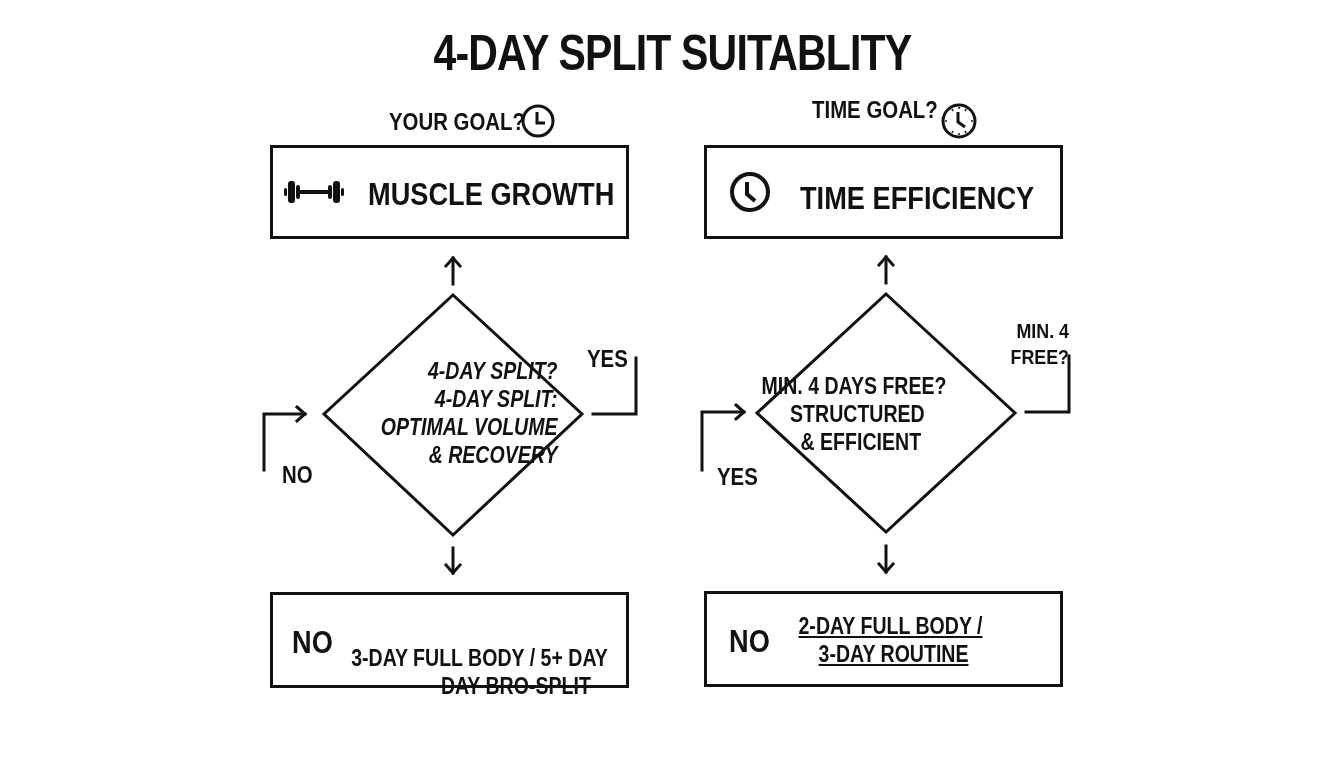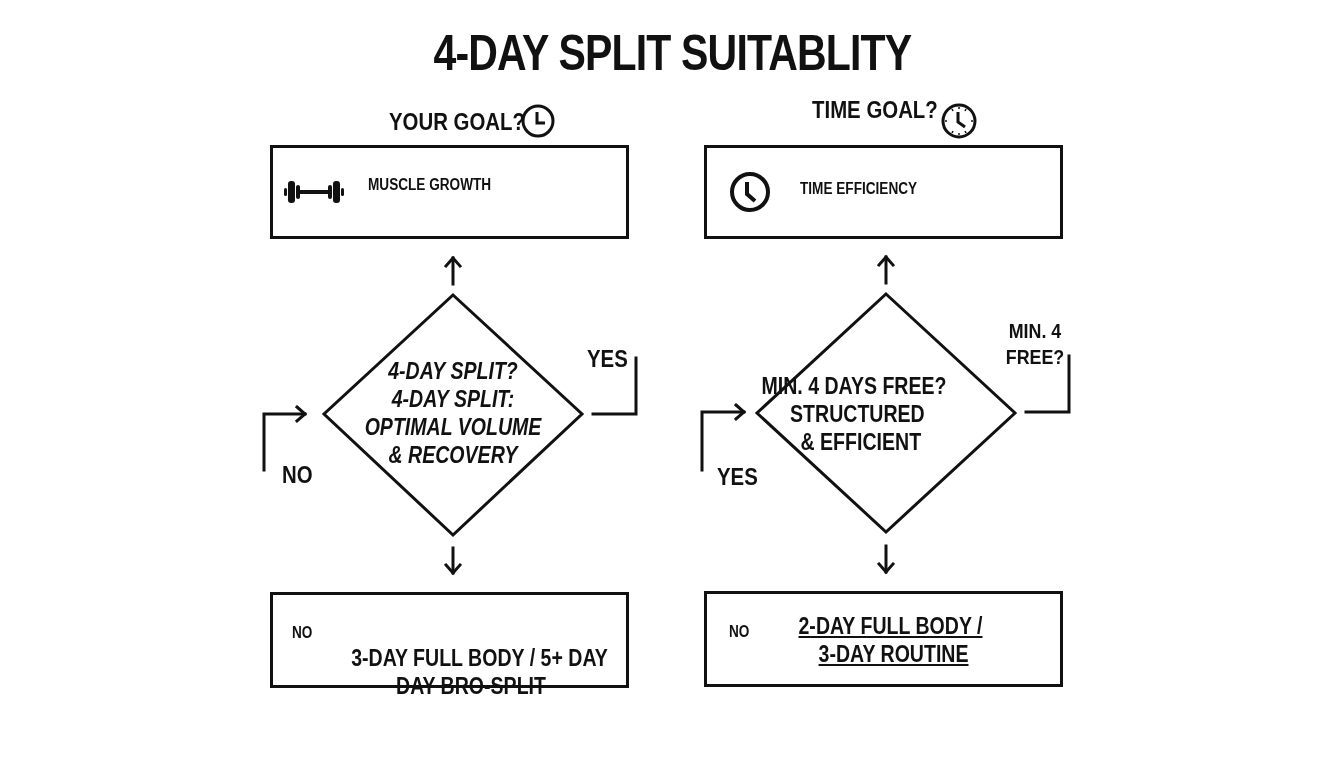--- a/index.html
+++ b/index.html
@@ -11,23 +11,23 @@
   .title {
     position:absolute; left:0; top:24px; width:1344px; text-align:center;
     font-family:"Liberation Sans", sans-serif; font-weight:700; font-size:50px; letter-spacing:-1px;
   }
   .title span { display:inline-block; transform:scaleX(0.82); }
   .label { position:absolute; font-weight:700; font-size:24px; white-space:nowrap; }
   .label span.t { display:inline-block; transform:scaleX(0.85); transform-origin:left center; }
   .box {
     position:absolute; border:3px solid #111; background:#fff; box-sizing:border-box;
   }
-  .box-text { position:absolute; font-weight:700; font-size:16px; white-space:nowrap; }
+  .box-text { position:absolute; font-weight:700; font-size:32px; white-space:nowrap; }
   .box-text .t { display:inline-block; transform:scaleX(0.85); transform-origin:left center; }
-  .multi { position:absolute; font-weight:700; font-size:23px; line-height:28px; text-align:center; white-space:nowrap; }
+  .multi { position:absolute; font-weight:700; font-size:23px; line-height:28px; text-align:right; white-space:nowrap; }
   .multi div { transform:scaleX(0.85); }
   svg.lines { position:absolute; left:0; top:0; }
 </style>
 </head>
 <body>
 
 <div class="title"><span>4-DAY SPLIT SUITABLITY</span></div>
 
 <svg class="lines" width="1344" height="768">
   <g fill="none" stroke="#111" stroke-width="3" stroke-linecap="square" stroke-linejoin="miter">

